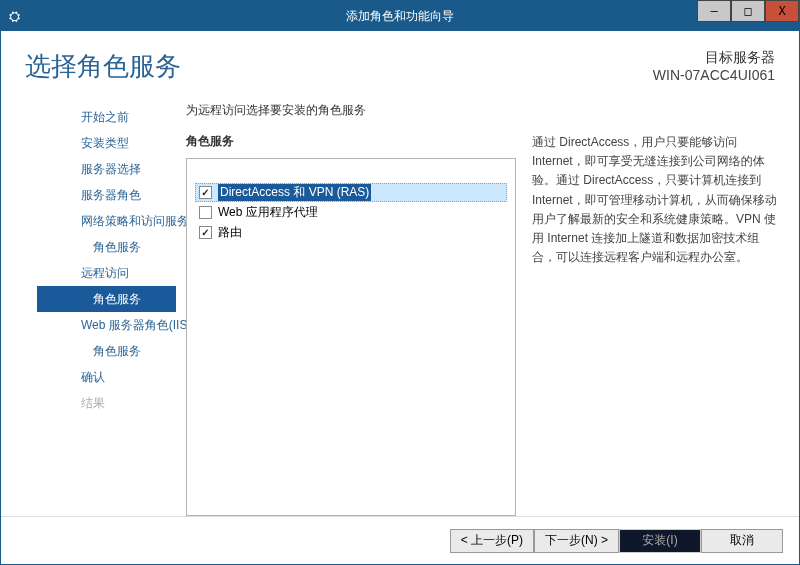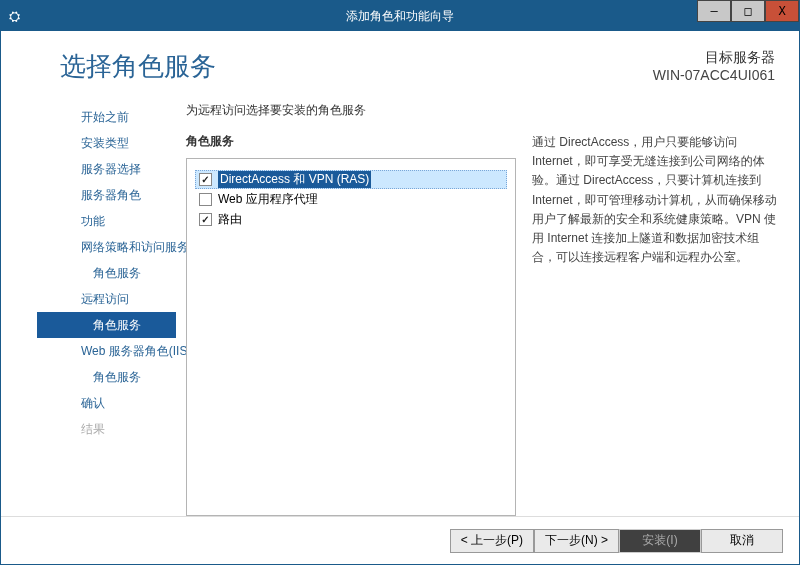--- a/index.html
+++ b/index.html
@@ -6,45 +6,45 @@
   body { margin: 0; font-family: "Microsoft YaHei", "Segoe UI", sans-serif; font-size: 12px; background: #fff; }
   .window { width: 800px; height: 565px; border: 1px solid #1a5a8a; display: flex; flex-direction: column; background: #fff; }
   .titlebar { height: 30px; background: #1a5a8a; color: #fff; display: flex; align-items: center; position: relative; }
   .titlebar .icon { margin-left: 8px; font-size: 14px; }
   .titlebar .title { position: absolute; left: 50%; transform: translateX(-50%); font-size: 12px; }
   .winbtns { margin-left: auto; display: flex; height: 100%; }
   .winbtn { width: 34px; height: 22px; display: flex; align-items: center; justify-content: center; font-family: monospace; font-size: 12px; border: 1px solid #444; background: #c8c8c8; color: #000; margin-top: -1px; }
   .winbtn.close { background: #c85038; color: #000; }
   .body { flex: 1; display: flex; flex-direction: column; padding: 0; background: #fff; }
   .header { display: flex; padding: 18px 24px 8px 24px; }
-  .pagetitle { font-size: 26px; color: #2a6496; font-weight: 300; margin-left: 35px; }
+  .pagetitle { font-size: 26px; color: #2a6496; font-weight: 300; }
   .target { margin-left: auto; text-align: right; font-size: 14px; color: #444; }
   .target .lbl { color: #333; }
   .main { flex: 1; display: flex; padding: 0 12px 0 0; overflow: hidden; }
   .nav { width: 175px; padding: 12px 0 0 0; }
   .nav-item { padding: 4px 0 4px 44px; color: #2a6496; cursor: pointer; white-space: nowrap; font-size: 12px; line-height: 18px; margin-left: 36px; }
   .nav-item.sub { padding-left: 56px; }
   .nav-item.active { background: #1a5a9a; color: #fff; }
   .nav-item.disabled { color: #aaa; cursor: default; }
   .content { flex: 1; display: flex; flex-direction: column; padding: 10px 4px 0 10px; }
   .subtitle { font-size: 12px; color: #333; margin-bottom: 14px; }
   .cols { flex: 1; display: flex; gap: 16px; min-height: 0; }
   .leftcol { width: 330px; display: flex; flex-direction: column; }
   .rightcol { flex: 1; }
   .colhdr { font-size: 12px; color: #333; margin-bottom: 8px; font-weight: bold; }
-  .tree { flex: 1; border: 1px solid #b4b4b4; background: #fff; padding: 11px 8px; overflow: auto; }
+  .tree { flex: 1; border: 1px solid #b4b4b4; background: #fff; padding: 24px 8px; overflow: auto; }
   .tree-item { display: flex; align-items: center; padding: 1px 4px; margin-bottom: 1px; }
   .tree-item.selected { background: #cce8ff; border: 1px dotted #7aa7d8; padding: 0 3px; }
   .tree-item.selected .lbl { background: #1a5a9a; color: #fff; padding: 0 2px; }
   .cb { width: 13px; height: 13px; border: 1px solid #888; margin-right: 6px; display: flex; align-items: center; justify-content: center; font-size: 10px; background: #fff; }
   .cb.checked::after { content: "✓"; color: #222; font-weight: bold; line-height: 1; }
   .desc { font-size: 12px; color: #444; line-height: 1.6; }
   .footer { height: 48px; border-top: 1px solid #ddd; display: flex; align-items: center; justify-content: flex-end; padding: 0 16px; gap: 0; }
   .btn { min-width: 82px; height: 24px; font-size: 12px; background: #eaeaea; border: 1px solid #999; cursor: pointer; padding: 0 10px; }
-  .btn[disabled] { color: #aaa; border-color: #ccc; cursor: default; background: #404040; text-align: center; }
+  .btn[disabled] { color: #aaa; border-color: #ccc; cursor: default; background: #0f172a; text-align: center; }
   .watermark { position: absolute; right: 18px; bottom: 40px; font-size: 11px; color: rgba(120,120,120,0.55); font-style: italic; pointer-events:none; }
   .window { position: relative; }
 </style>
 </head>
 <body>
 
 <div class="window">
 
   <div class="titlebar">
     <span class="icon">⛭</span>
@@ -66,21 +66,20 @@
       </div>
     </div>
 
     <div class="main">
 
       <div class="nav" id="nav">
           <div class="nav-item">开始之前</div>
           <div class="nav-item">安装类型</div>
           <div class="nav-item">服务器选择</div>
           <div class="nav-item">服务器角色</div>
-          <div class="nav-item">功能</div>
           <div class="nav-item">网络策略和访问服务</div>
           <div class="nav-item sub">角色服务</div>
           <div class="nav-item">远程访问</div>
           <div class="nav-item sub active">角色服务</div>
           <div class="nav-item">Web 服务器角色(IIS)</div>
           <div class="nav-item sub">角色服务</div>
           <div class="nav-item">确认</div>
           <div class="nav-item disabled">结果</div>
         </div>
 

